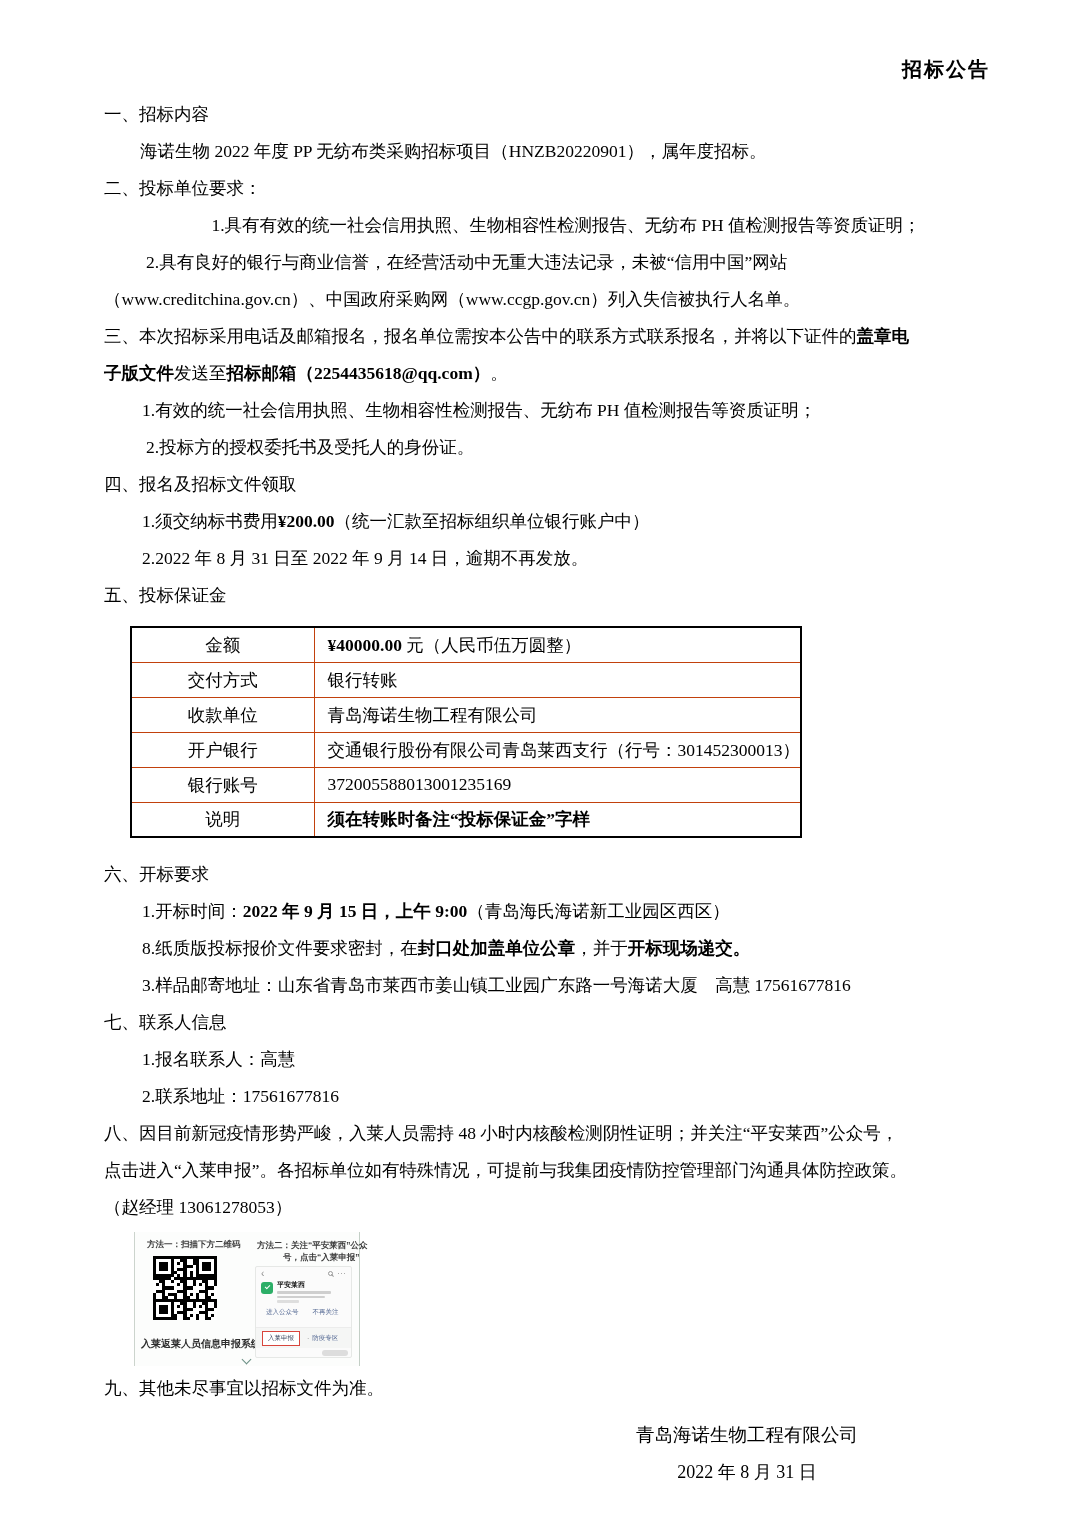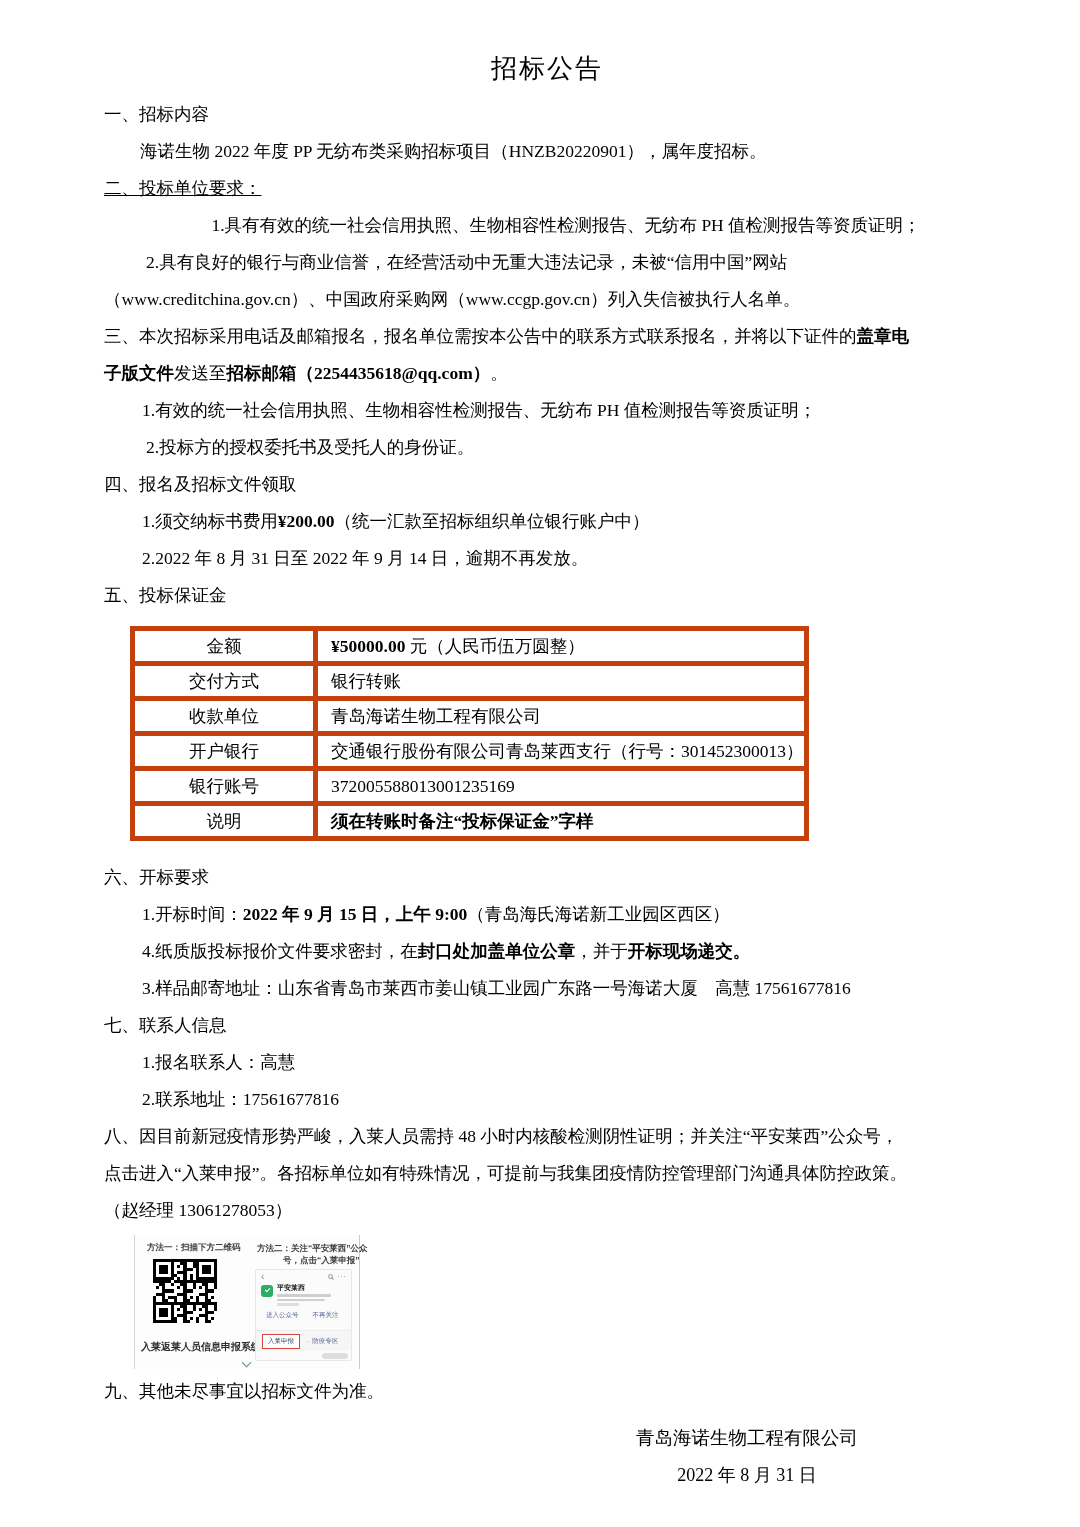--- a/index.html
+++ b/index.html
@@ -7,43 +7,43 @@
   .page {
     position:relative;
     width:1080px; height:1527px;
     background:#ffffff;
     color:#000;
     font-family:"Liberation Serif","DejaVu Serif",serif;
     padding:52px 90px 0 104px;
     overflow:hidden;
   }
   .doc-title {
-    text-align:center;
-    font-size:26px;
-    font-weight:400;
+    text-align:right;
+    font-size:20px;
+    font-weight:700;
     letter-spacing:2px;
     height:44px;
     line-height:34px;
   }
   .doc-line {
     font-size:17.5px;
     line-height:37px;
     height:37px;
     white-space:nowrap;
   }
   .doc-line b { font-weight:700; }
 
   
   table.deposit {
     border-collapse:collapse;
     margin:12px 0 18px 26px;
     border:2px solid #000;
   }
   table.deposit td {
-    border:5px solid #c2410c;
+    border:1px solid #c2410c;
     height:35px;
     font-size:17.5px;
     vertical-align:middle;
   }
   td.lbl { width:183px; text-align:center; }
   td.val { width:477px; padding-left:13px; white-space:nowrap; }
   td.val b { font-weight:700; }
 
   
   .fig {
@@ -154,39 +154,39 @@
 </head>
 <body>
 
 <div class="page">
 
   <div class="doc-title">招标公告</div>
 
   <div>
       <div class="doc-line" style="padding-left: 0px;"><span>一、招标内容</span></div>
       <div class="doc-line" style="padding-left: 36px;"><span>海诺生物 2022 年度 PP 无纺布类采购招标项目（HNZB20220901），属年度招标。</span></div>
-      <div class="doc-line" style="padding-left: 0px; text-decoration: underline;"><span>二、投标单位要求：</span></div>
+      <div class="doc-line" style="padding-left: 0px;"><span>二、投标单位要求：</span></div>
       <div class="doc-line" style="padding-left: 38px; text-align: center;"><span>1.具有有效的统一社会信用执照、生物相容性检测报告、无纺布 PH 值检测报告等资质证明；</span></div>
       <div class="doc-line" style="padding-left: 42px;"><span>2.具有良好的银行与商业信誉，在经营活动中无重大违法记录，未被“信用中国”网站</span></div>
       <div class="doc-line" style="padding-left: 0px;"><span>（www.creditchina.gov.cn）、中国政府采购网（www.ccgp.gov.cn）列入失信被执行人名单。</span></div>
       <div class="doc-line" style="padding-left: 0px;"><span>三、本次招标采用电话及邮箱报名，报名单位需按本公告中的联系方式联系报名，并将以下证件的</span><b>盖章电</b></div>
       <div class="doc-line" style="padding-left: 0px;"><b>子版文件</b><span>发送至</span><b>招标邮箱</b><b>（2254435618@qq.com）</b><span>。</span></div>
       <div class="doc-line" style="padding-left: 38px;"><span>1.有效的统一社会信用执照、生物相容性检测报告、无纺布 PH 值检测报告等资质证明；</span></div>
       <div class="doc-line" style="padding-left: 42px;"><span>2.投标方的授权委托书及受托人的身份证。</span></div>
       <div class="doc-line" style="padding-left: 0px;"><span>四、报名及招标文件领取</span></div>
       <div class="doc-line" style="padding-left: 38px;"><span>1.须交纳标书费用</span><b>¥200.00</b><span>（统一汇款至招标组织单位银行账户中）</span></div>
       <div class="doc-line" style="padding-left: 38px;"><span>2.2022 年 8 月 31 日至 2022 年 9 月 14 日，逾期不再发放。</span></div>
       <div class="doc-line" style="padding-left: 0px;"><span>五、投标保证金</span></div>
     </div>
 
   <table class="deposit">
     <tbody>
       <tr>
         <td class="lbl">金额</td>
-        <td class="val"><b>¥50000.00</b><span> 元（人民币伍万圆整）</span></td>
+        <td class="val"><b>¥40000.00</b><span> 元（人民币伍万圆整）</span></td>
       </tr>
       <tr>
         <td class="lbl">交付方式</td>
         <td class="val"><span>银行转账</span></td>
       </tr>
       <tr>
         <td class="lbl">收款单位</td>
         <td class="val"><span>青岛海诺生物工程有限公司</span></td>
       </tr>
       <tr>
@@ -200,21 +200,21 @@
       <tr>
         <td class="lbl">说明</td>
         <td class="val"><b>须在转账时备注“投标保证金”字样</b></td>
       </tr>
     </tbody>
   </table>
 
   <div>
       <div class="doc-line" style="padding-left: 0px;"><span>六、开标要求</span></div>
       <div class="doc-line" style="padding-left: 38px;"><span>1.开标时间：</span><b>2022 年 9 月 15 日，上午 9:00</b><span>（青岛海氏海诺新工业园区西区）</span></div>
-      <div class="doc-line" style="padding-left: 38px;"><span>4.纸质版投标报价文件要求密封，在</span><b>封口处加盖单位公章</b><span>，并于</span><b>开标现场递交。</b></div>
+      <div class="doc-line" style="padding-left: 38px;"><span>8.纸质版投标报价文件要求密封，在</span><b>封口处加盖单位公章</b><span>，并于</span><b>开标现场递交。</b></div>
       <div class="doc-line" style="padding-left: 38px;"><span>3.样品邮寄地址：山东省青岛市莱西市姜山镇工业园广东路一号海诺大厦　高慧 17561677816</span></div>
       <div class="doc-line" style="padding-left: 0px;"><span>七、联系人信息</span></div>
       <div class="doc-line" style="padding-left: 38px;"><span>1.报名联系人：高慧</span></div>
       <div class="doc-line" style="padding-left: 38px;"><span>2.联系地址：17561677816</span></div>
       <div class="doc-line" style="padding-left: 0px;"><span>八、因目前新冠疫情形势严峻，入莱人员需持 48 小时内核酸检测阴性证明；并关注“平安莱西”公众号，</span></div>
       <div class="doc-line" style="padding-left: 0px;"><span>点击进入“入莱申报”。各招标单位如有特殊情况，可提前与我集团疫情防控管理部门沟通具体防控政策。</span></div>
       <div class="doc-line" style="padding-left: 0px;"><span>（赵经理 13061278053）</span></div>
     </div>
 
   <div class="fig">

